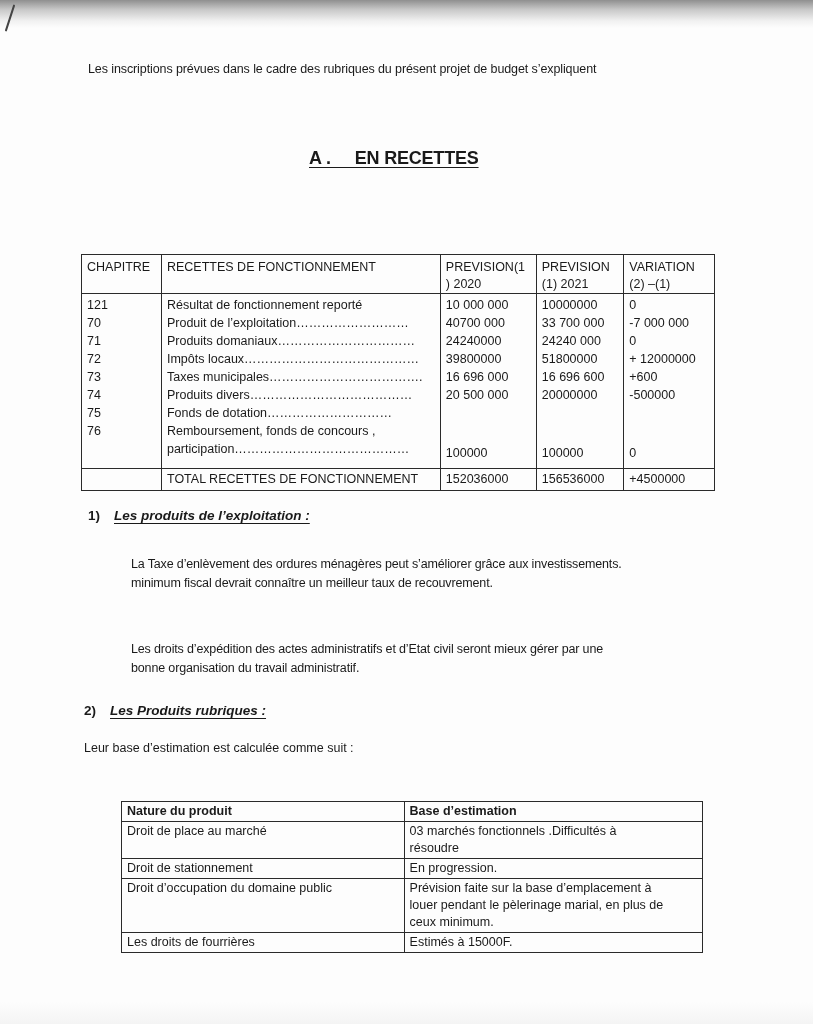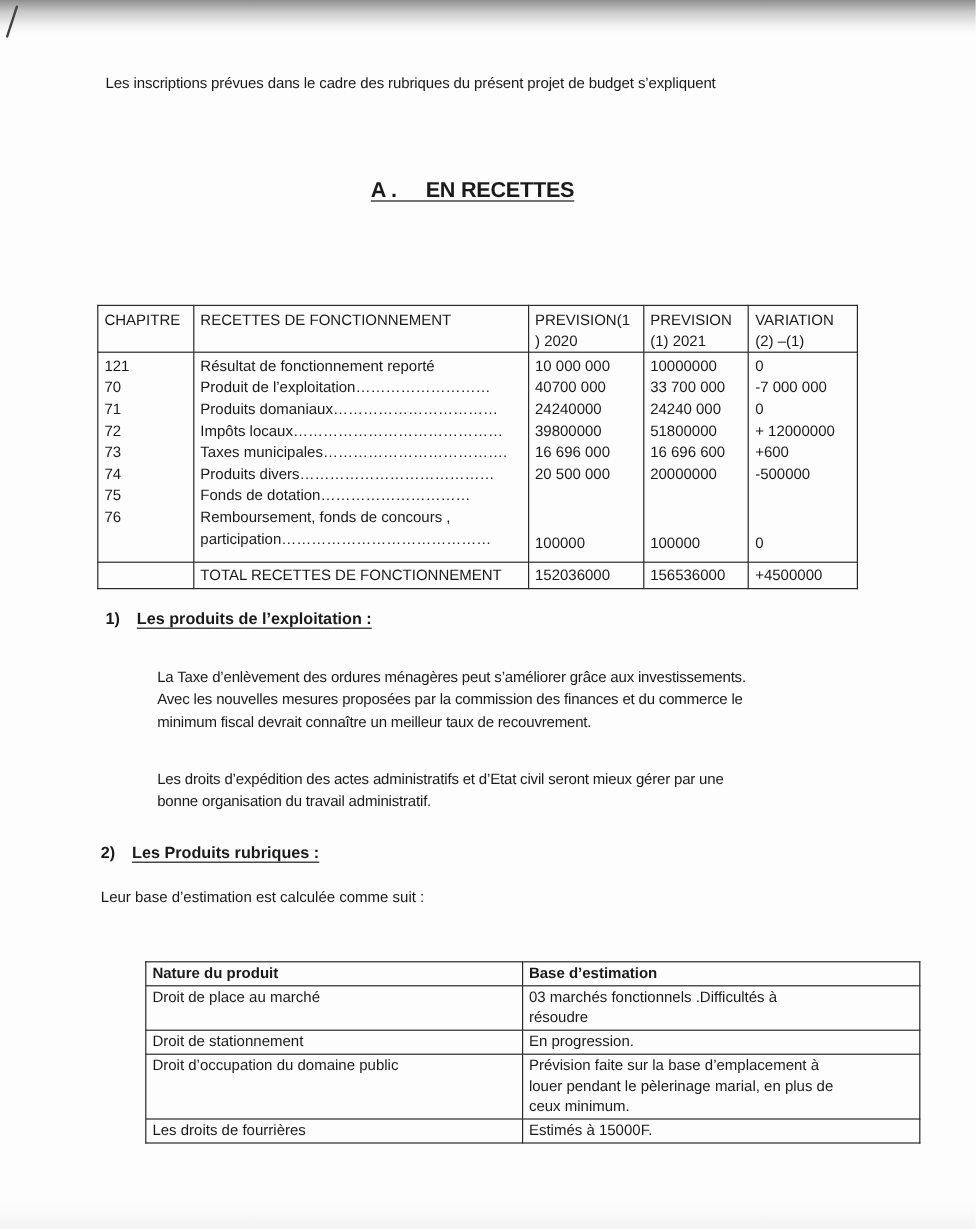--- a/index.html
+++ b/index.html
@@ -98,38 +98,39 @@
       font-weight: bold;
       white-space: nowrap;
     }
     .subheading .num {
       display: inline-block;
       width: 26px;
     }
     .subheading .txt {
       text-decoration: underline;
       text-underline-offset: 3px;
+      font-style: italic;
     }
     .para {
       position: absolute;
       left: 131px;
       width: 580px;
       font-size: 12.5px;
       line-height: 19px;
       letter-spacing: -0.15px;
     }
     .lead {
       position: absolute;
       left: 84px; top: 741px;
       font-size: 12.5px;
     }
     .product-table {
       position: absolute;
       left: 121px; top: 773px;
-      width: 646px;
+      width: 582px;
       font-size: 12.5px;
     }
     .product-table td, .product-table th {
       border: 1.3px solid #2a2a2a;
       vertical-align: top;
       padding: 1px 5px 1px 5px;
       text-align: left;
       line-height: 17px;
     }
     .product-table th {
@@ -246,21 +247,20 @@
     </tr>
   </tbody>
 </table>
 
 <div class="subheading" style="left:88px; top:508px;">
   <span class="num">1)</span><span class="txt">Les produits de l’exploitation :</span>
 </div>
 
 <div class="para" style="top:555px;">
   <div>La Taxe d’enlèvement des ordures ménagères peut s’améliorer grâce aux investissements.</div>
-  <div>Avec les nouvelles mesures proposées par la commission des finances et du commerce le</div>
   <div>minimum fiscal devrait connaître un meilleur taux de recouvrement.</div>
 </div>
 
 <div class="para" style="top:640px;">
   <div>Les droits d’expédition des actes administratifs et d’Etat civil seront mieux gérer par une</div>
   <div>bonne organisation du travail administratif.</div>
 </div>
 
 <div class="subheading" style="left:84px; top:703px;">
   <span class="num">2)</span><span class="txt">Les Produits rubriques :</span>

